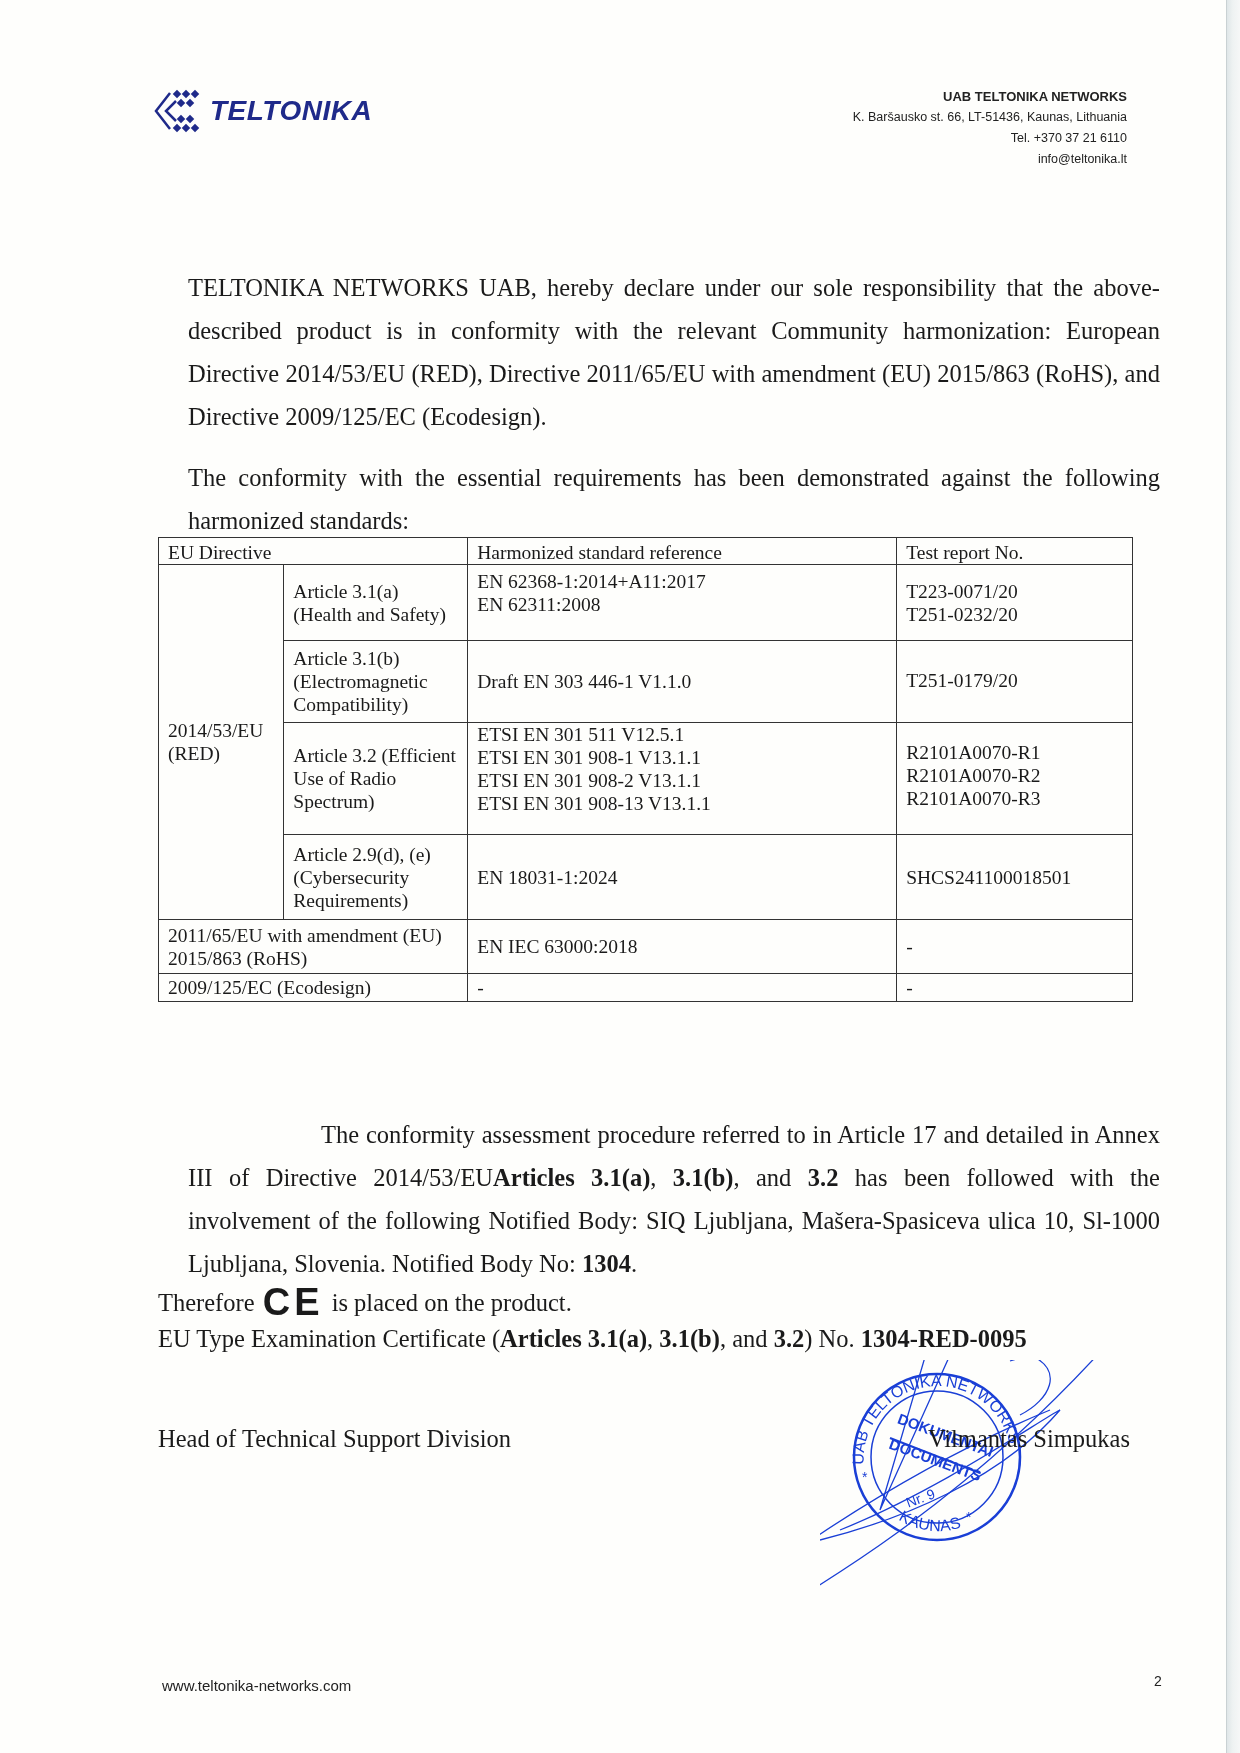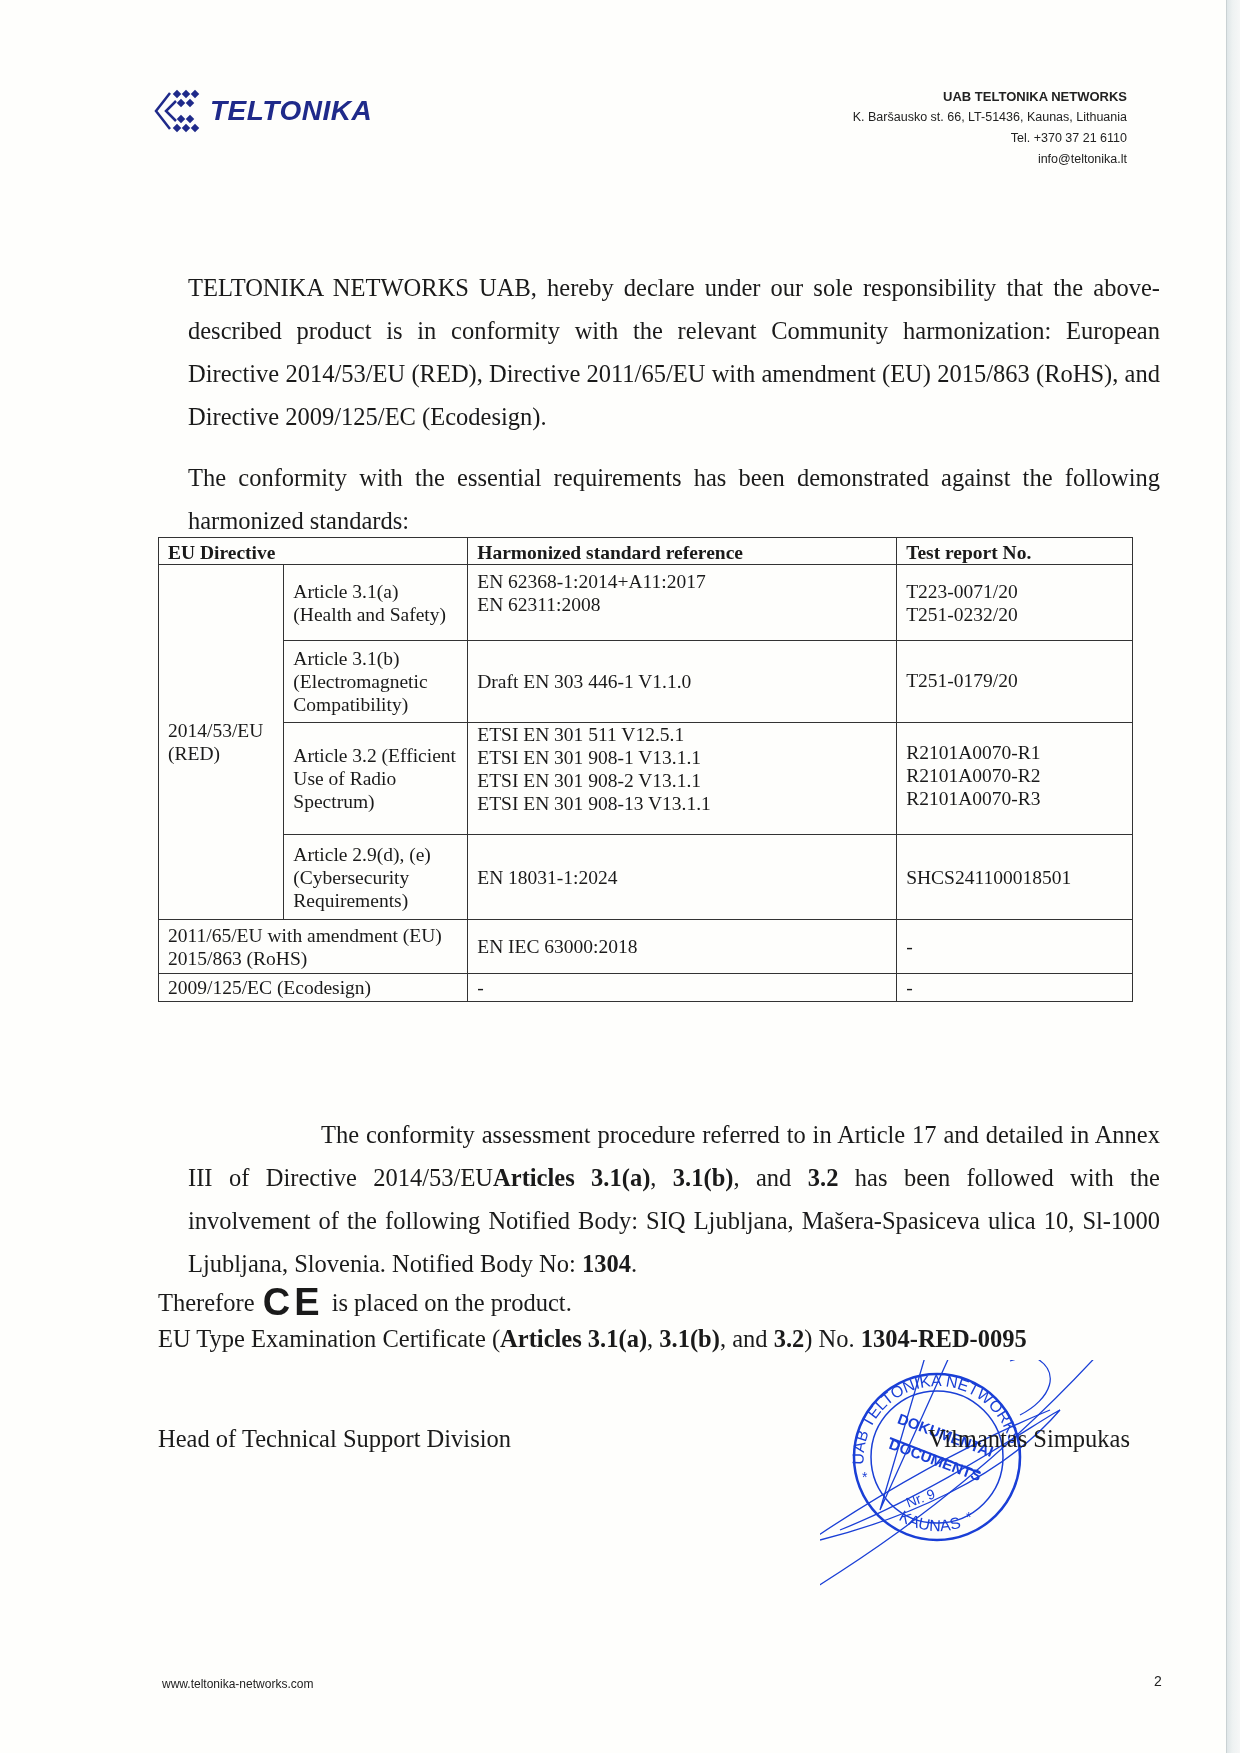--- a/index.html
+++ b/index.html
@@ -17,29 +17,29 @@
   .addr { position:absolute; right:113px; top:86px; text-align:right;
     font-family:"Liberation Sans","DejaVu Sans",sans-serif; font-size:12.5px; line-height:21px; color:#222; }
   .addr .co { font-weight:bold; font-size:13px; }
   .para { position:absolute; left:152px; width:972px; font-size:24.5px; line-height:43px; text-align:justify; text-align-last:left;margin-left:36px; }
   .p1 { top:266px; }
   .p2 { top:456px; }
   .p3 { top:1113px; }
   .p3 .indent { display:inline-block; width:133px; }
   table.std { position:absolute; left:158px; top:537px; width:975px; border-collapse:collapse; font-size:19.5px; line-height:23px; }
   table.std td, table.std th { border:1.5px solid #333; vertical-align:middle; padding:2px 9px; text-align:left; }
-  table.std th { font-weight:bold; padding-top:3px; padding-bottom:0; }
+  table.std th { font-weight:normal; padding-top:3px; padding-bottom:0; }
   .line { position:absolute; left:158px; font-size:24.5px;text-align:center; }
   .ce { font-family:"Liberation Sans","DejaVu Sans",sans-serif; font-weight:bold; font-size:38px; vertical-align:-4px; letter-spacing:4px; margin:0 2px; }
   .therefore { top:1281px; }
   .eutype { top:1325px; }
   .head { top:1425px; }
   .signame { position:absolute; left:928px; top:1425px; font-size:24.5px; }
   .stamp { position:absolute; left:820px; top:1360px; }
-  .footer { position:absolute; left:162px; top:1677px; font-family:"Liberation Sans","DejaVu Sans",sans-serif; font-size:12px; color:#222; }
+  .footer { position:absolute; left:162px; top:1677px; font-family:"Liberation Sans","DejaVu Sans",sans-serif; font-size:15px; color:#222; }
   .pageno { position:absolute; left:1154px; top:1673px; font-family:"Liberation Sans","DejaVu Sans",sans-serif; font-size:14px; color:#222; }
   b { font-weight:bold; }
 </style>
 </head>
 <body>
 
 <div class="edge"></div>
 
 <div class="logo">
   <svg width="52" height="44" viewBox="0 0 52 44">

